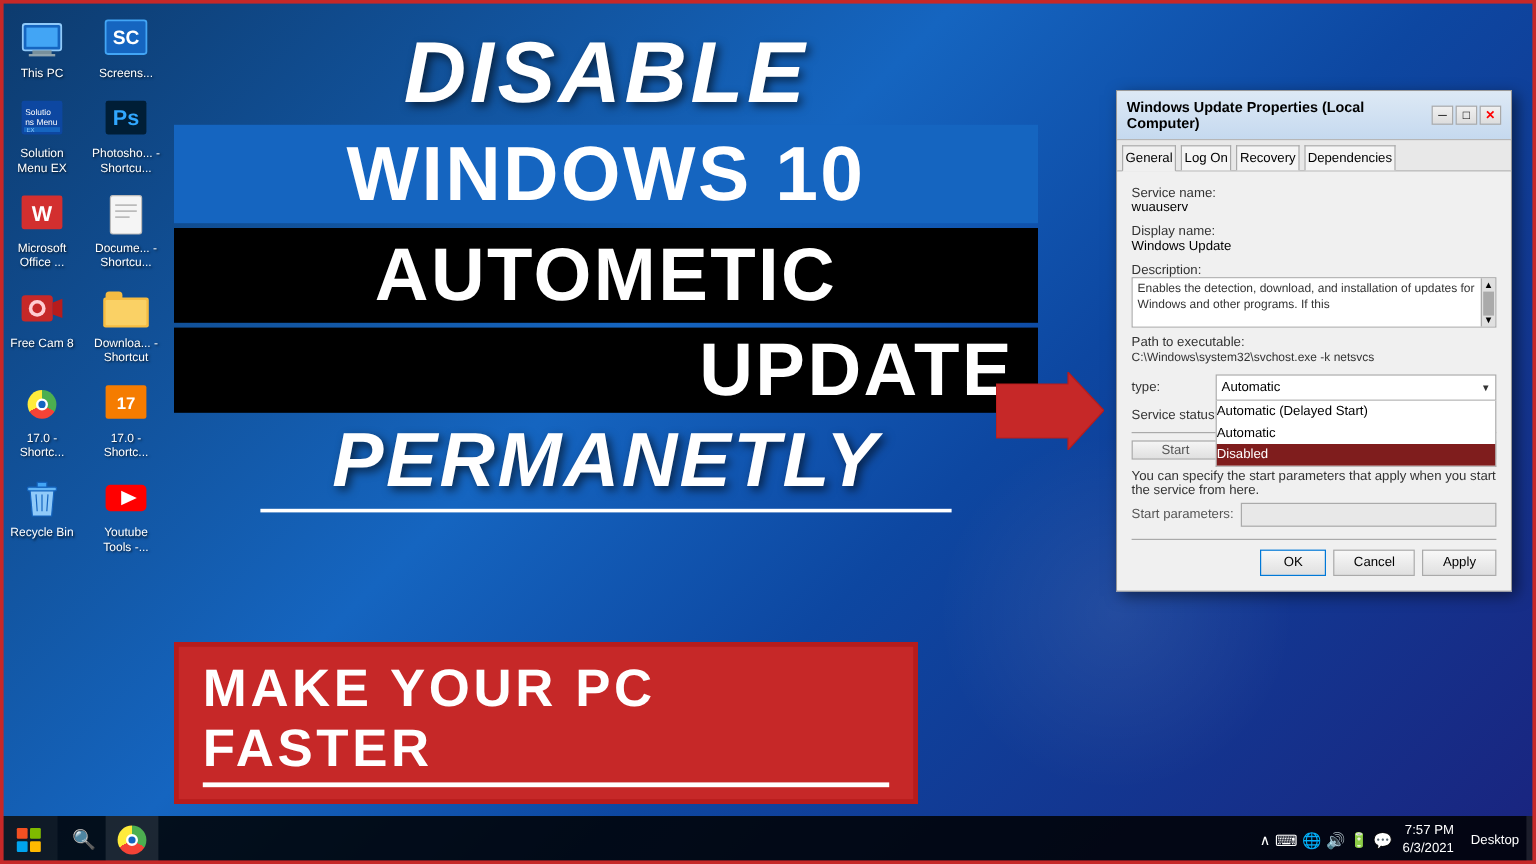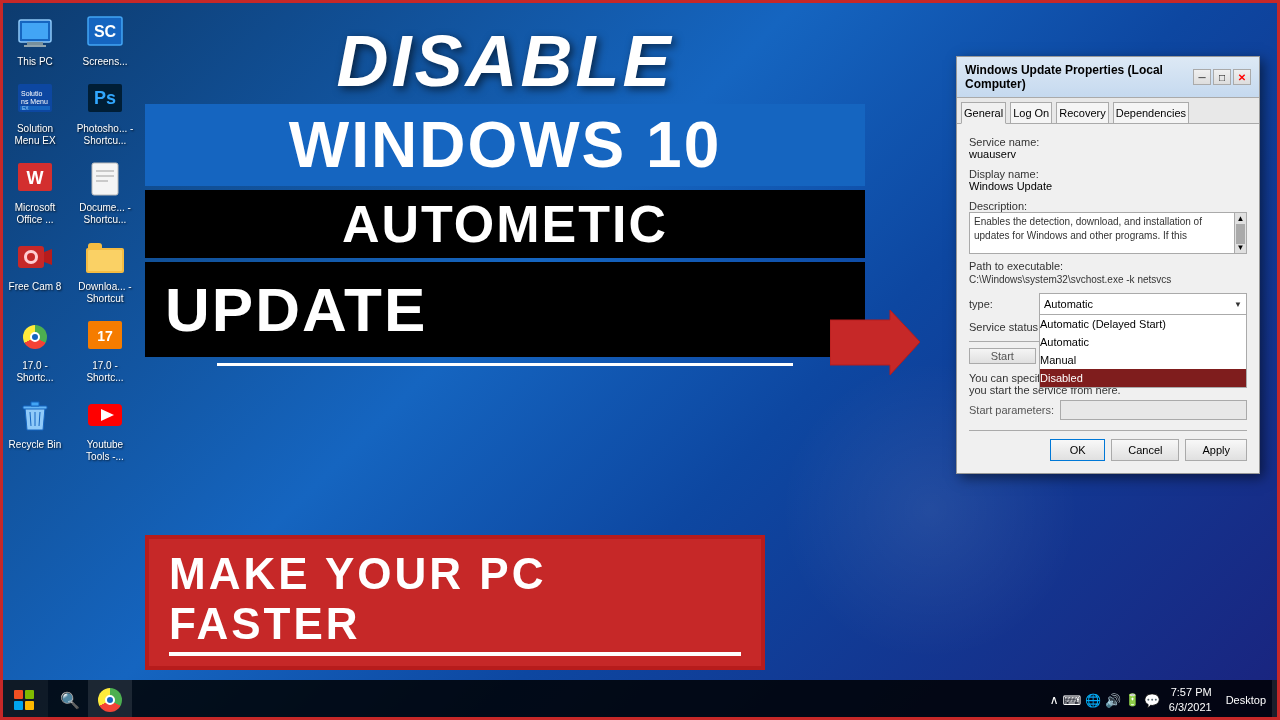--- a/index.html
+++ b/index.html
@@ -116,22 +116,22 @@
       position: absolute;
       right: 360px;
       top: 310px;
       z-index: 3;
     }
 
     
     .dialog-window {
       position: absolute;
       right: 20px;
-      top: 56px;
-      width: 304px;
+      top: 75px;
+      width: 330px;
       background: #f0f0f0;
       border: 1px solid #999;
       box-shadow: 4px 4px 12px rgba(0,0,0,0.5);
       z-index: 10;
     }
 
     .dialog-titlebar {
       background: linear-gradient(to bottom, #dde9f5 0%, #c5d9ef 100%);
       padding: 6px 8px;
       display: flex;
@@ -702,25 +702,26 @@
     </div>
 
   </div>
 
   <div class="title-overlay">
     <div style="font-size:72px;font-weight:900;color:white;font-family:Impact,'Arial Black',sans-serif;font-style:italic;text-shadow:3px 3px 8px rgba(0,0,0,0.6);letter-spacing:3px;">DISABLE</div>
     <div style="background:#1565c0;padding:4px 20px;margin:2px 0;width:100%;text-align:center;">
       <span style="font-size:64px;font-weight:900;color:white;font-family:Impact,'Arial Black',sans-serif;letter-spacing:2px;">WINDOWS 10</span>
     </div>
     <div style="background:black;padding:4px 20px;margin:2px 0;width:100%;text-align:center;">
-      <span style="font-size:52px;font-weight:900;color:white;font-family:Impact,'Arial Black',sans-serif;letter-spacing:2px;">AUTOMETIC</span>
-    </div>
-    <div style="background:black;padding:12px 20px;margin:2px 0;width:100%;text-align:left;">
+      <span style="font-size:62px;font-weight:900;color:white;font-family:Impact,'Arial Black',sans-serif;letter-spacing:2px;">AUTOMETIC</span>
+    </div>
+    <div style="background:black;padding:0 20px;margin:2px 0;width:100%;text-align:right;">
       <span style="font-size:62px;font-weight:900;color:white;font-family:Impact,'Arial Black',sans-serif;letter-spacing:2px;">UPDATE</span>
     </div>
+    <div style="font-size:64px;font-weight:900;color:white;font-family:Impact,'Arial Black',sans-serif;font-style:italic;text-shadow:3px 3px 8px rgba(0,0,0,0.6);letter-spacing:2px;">PERMANETLY</div>
     <div style="width:80%;height:3px;background:white;margin-top:4px;"></div>
   </div>
 
   <div class="arrow-container">
     <svg width="90" height="65" viewBox="0 0 90 65">
       <polygon points="0,10 60,10 60,0 90,32 60,65 60,55 0,55" fill="#c62828" stroke="#b71c1c" stroke-width="1"></polygon>
     </svg>
   </div>
 
   <div class="subtitle-banner">
@@ -781,21 +782,20 @@
       <div class="startup-row">
         <span class="startup-label">type:</span>
         <div class="dropdown-container">
           <div class="dropdown-main">
             <span>Automatic</span>
             <span class="dropdown-arrow">▼</span>
           </div>
           <div class="dropdown-list">
             <div class="dropdown-item">Automatic (Delayed Start)</div>
             <div class="dropdown-item">Automatic</div>
-            <div class="dropdown-item">Manual</div>
             <div class="dropdown-item selected">Disabled</div>
           </div>
         </div>
       </div>
 
       <div class="status-row">
         <span class="status-label">Service status:</span>
         <span class="status-value">Running</span>
       </div>
 

